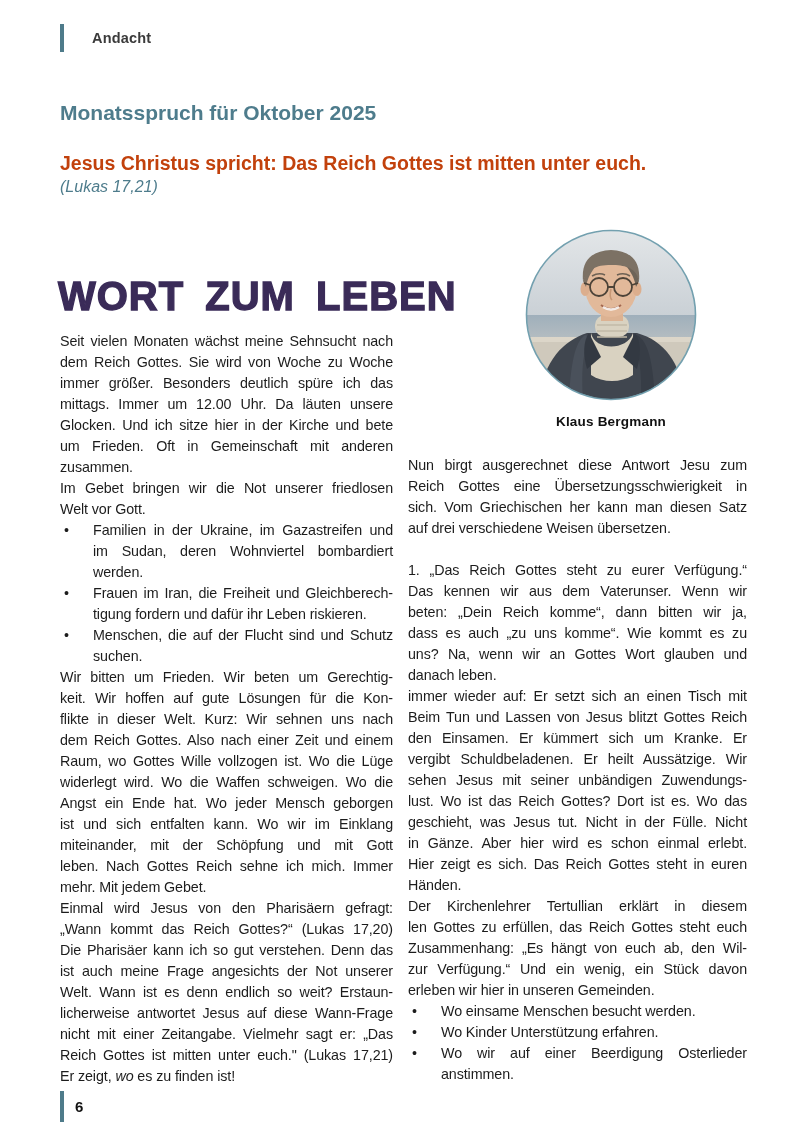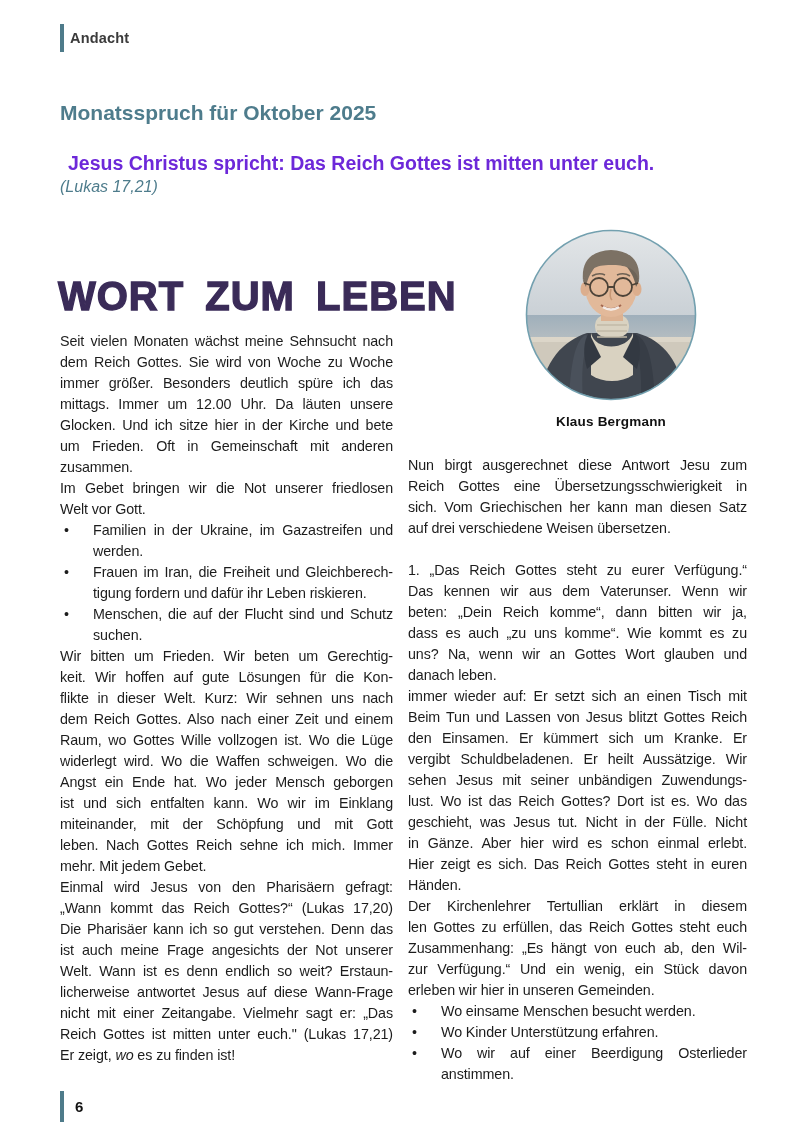--- a/index.html
+++ b/index.html
@@ -5,28 +5,28 @@
   html, body { margin: 0; padding: 0; }
   body {
     width: 800px; height: 1139px;
     background: #ffffff;
     position: relative;
     font-family: "Liberation Sans", sans-serif;
     color: #1c1c1c;
     overflow: hidden;
   }
   
-  .section-tag { position: absolute; left: 60px; top: 24px; display: flex; align-items: center; gap: 6px; }
+  .section-tag { position: absolute; left: 60px; top: 24px; display: flex; align-items: center; gap: 28px; }
   .tag-bar { width: 4px; height: 28px; background: #4e7b8a; }
   .tag-label { font-size: 14.5px; font-weight: bold; color: #3b3b3b; letter-spacing: 0.2px; }
 
   
   .month-block { position: absolute; left: 60px; top: 101px; width: 700px; }
   .month-title { font-size: 21px; font-weight: bold; color: #4e7c8c; margin: 0; }
-  .month-verse { font-size: 19.5px; font-weight: bold; color: #6d28d9; margin: 27px 0 0 8px; }
+  .month-verse { font-size: 19.5px; font-weight: bold; color: #c2410c; margin: 27px 0 0 0; }
   .month-ref   { font-size: 16px; font-style: italic; color: #4e7c8c; margin: 3px 0 0 0; font-weight: normal; }
 
   
   .article-title {
     position: absolute; left: 58px; top: 247px;
     font-size: 40px; font-weight: bold; color: #3a2b58;
     letter-spacing: 1px; word-spacing: 9px;
     -webkit-text-stroke: 1.3px #3a2b58;
     white-space: nowrap;
   }
@@ -142,20 +142,21 @@
       <div class="tline tlast">zusammen.</div>
     </div>
     <div>
       <div class="tline">Im Gebet bringen wir die Not unserer friedlosen</div>
       <div class="tline tlast">Welt vor Gott.</div>
     </div>
     <div class="bullet-item">
       <span class="bullet-dot">•</span>
       <div class="bullet-text">
         <div class="tline">Familien in der Ukraine, im Gazastreifen und</div>
+        <div class="tline">im Sudan, deren Wohnviertel bombardiert</div>
         <div class="tline tlast">werden.</div>
       </div>
     </div>
     <div class="bullet-item">
       <span class="bullet-dot">•</span>
       <div class="bullet-text">
         <div class="tline">Frauen im Iran, die Freiheit und Gleichberech-</div>
         <div class="tline tlast">tigung fordern und dafür ihr Leben riskieren.</div>
       </div>
     </div>

